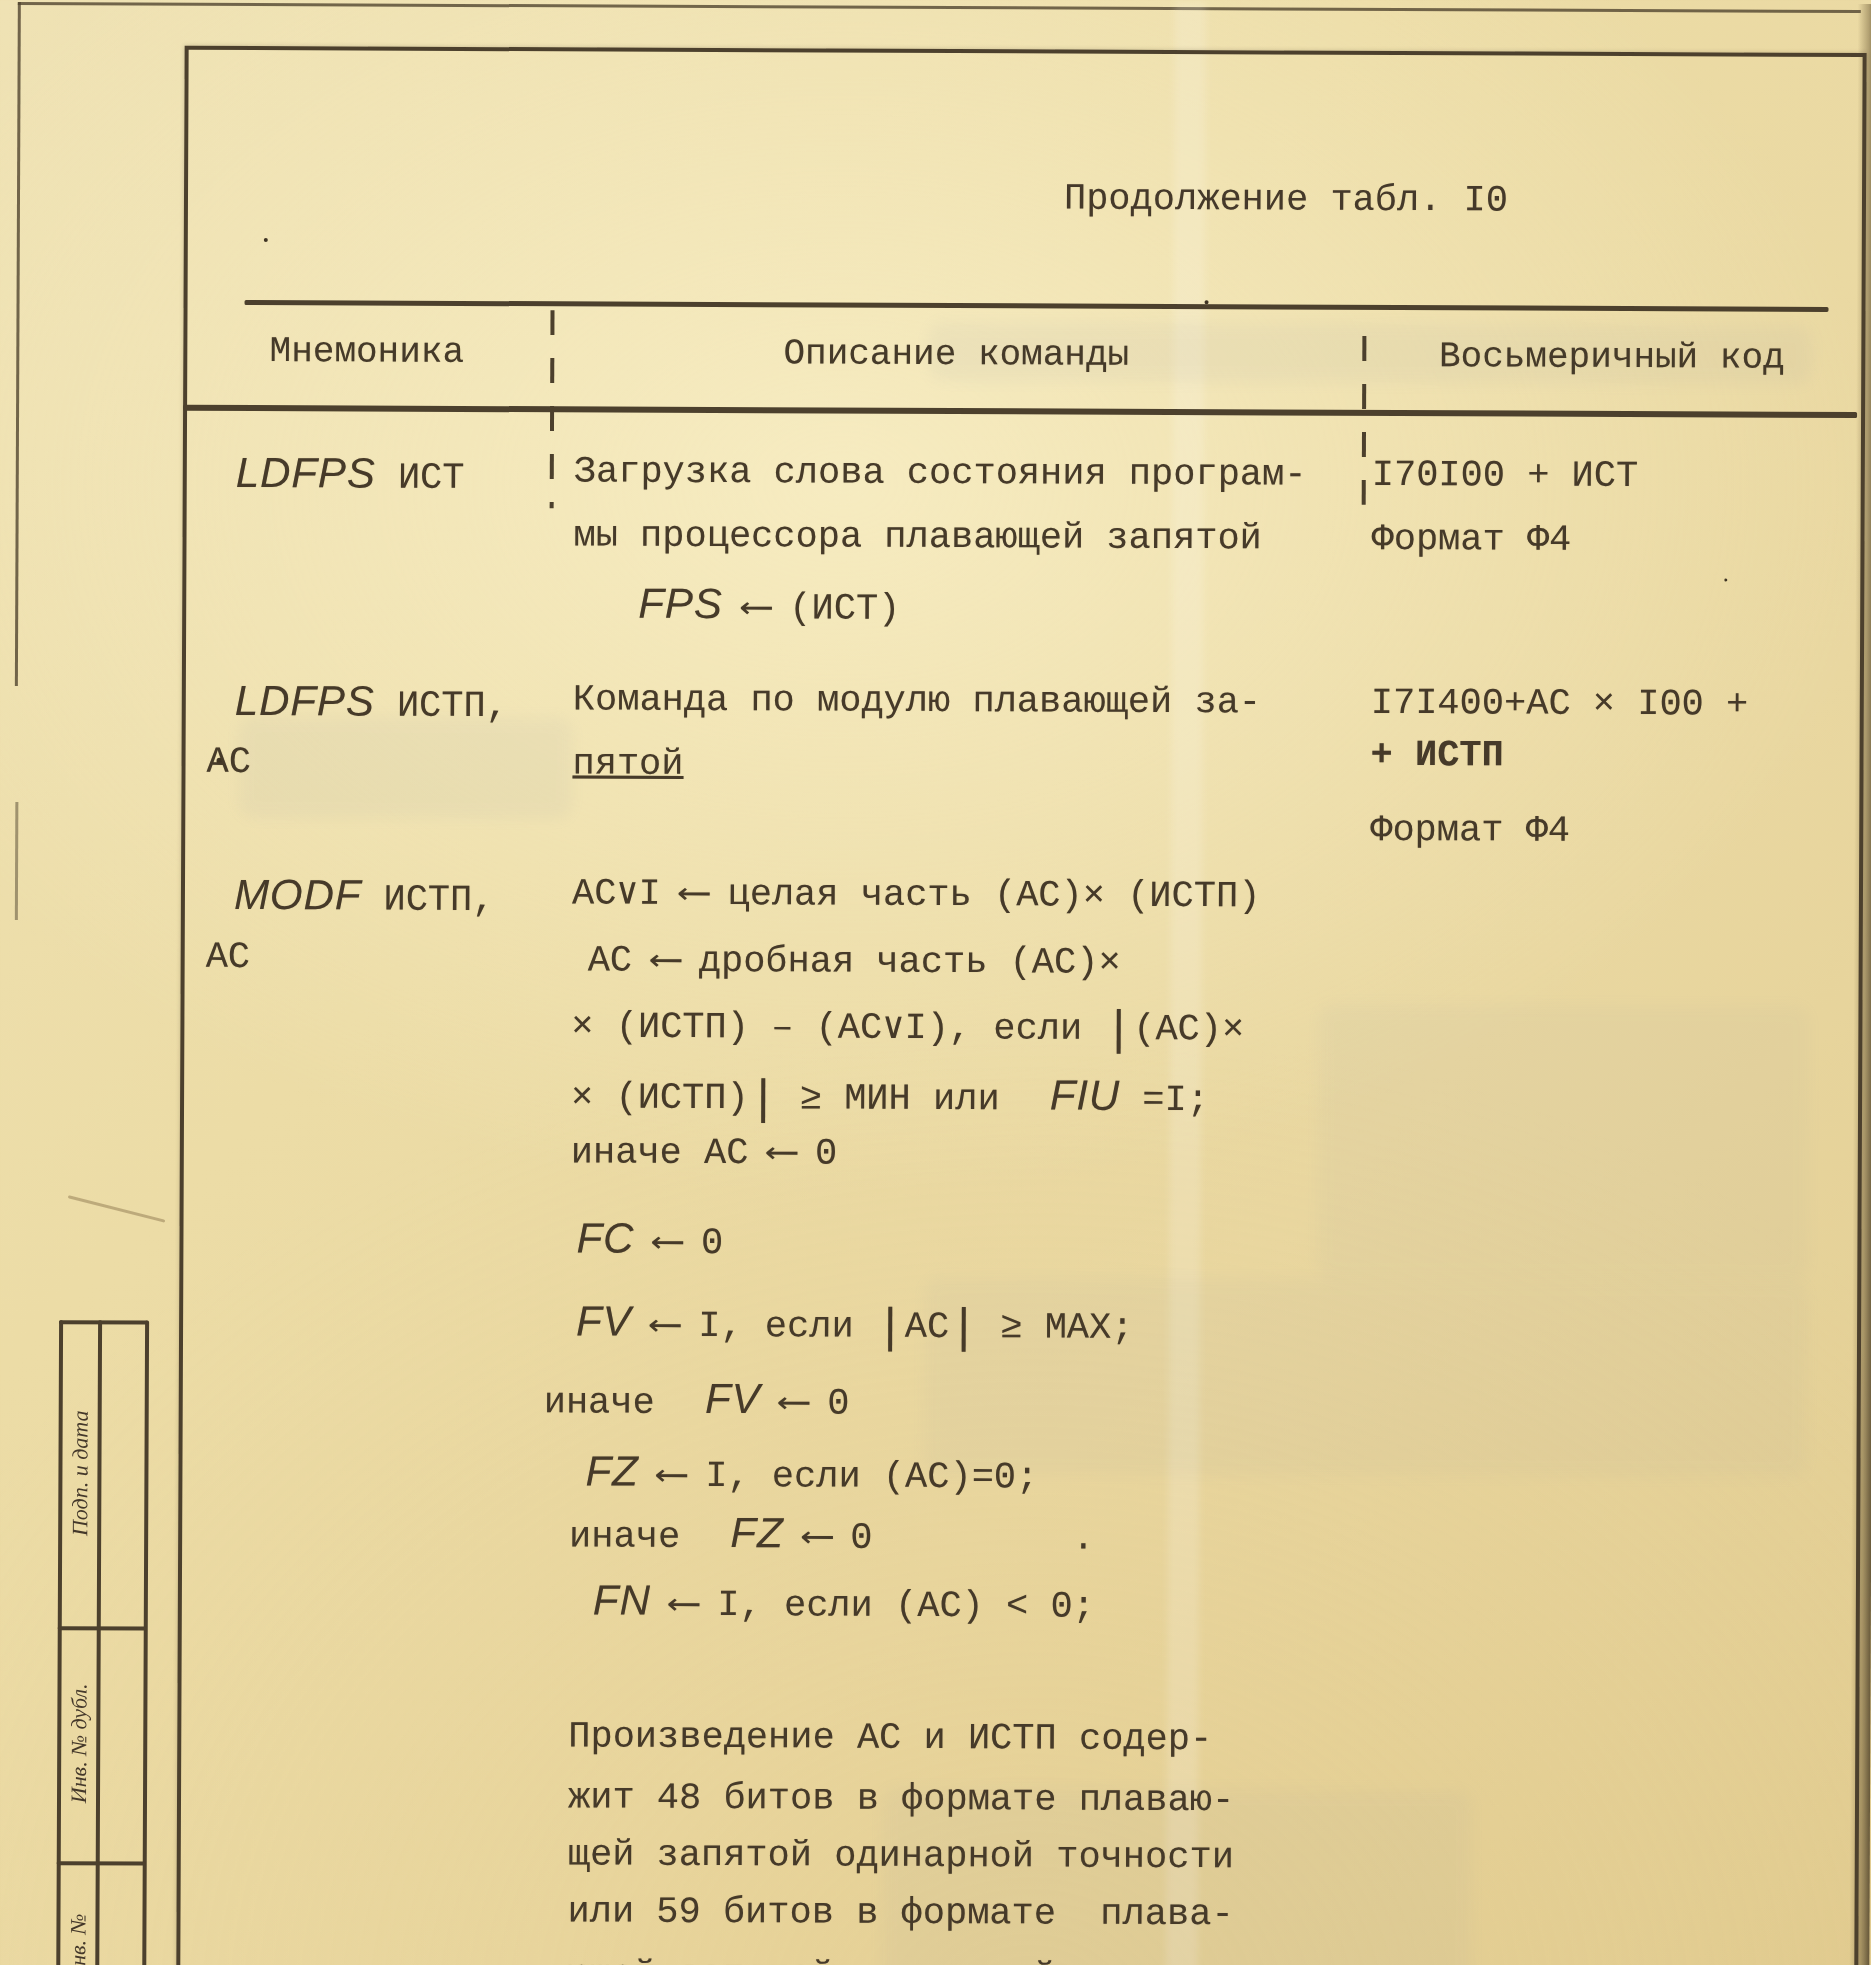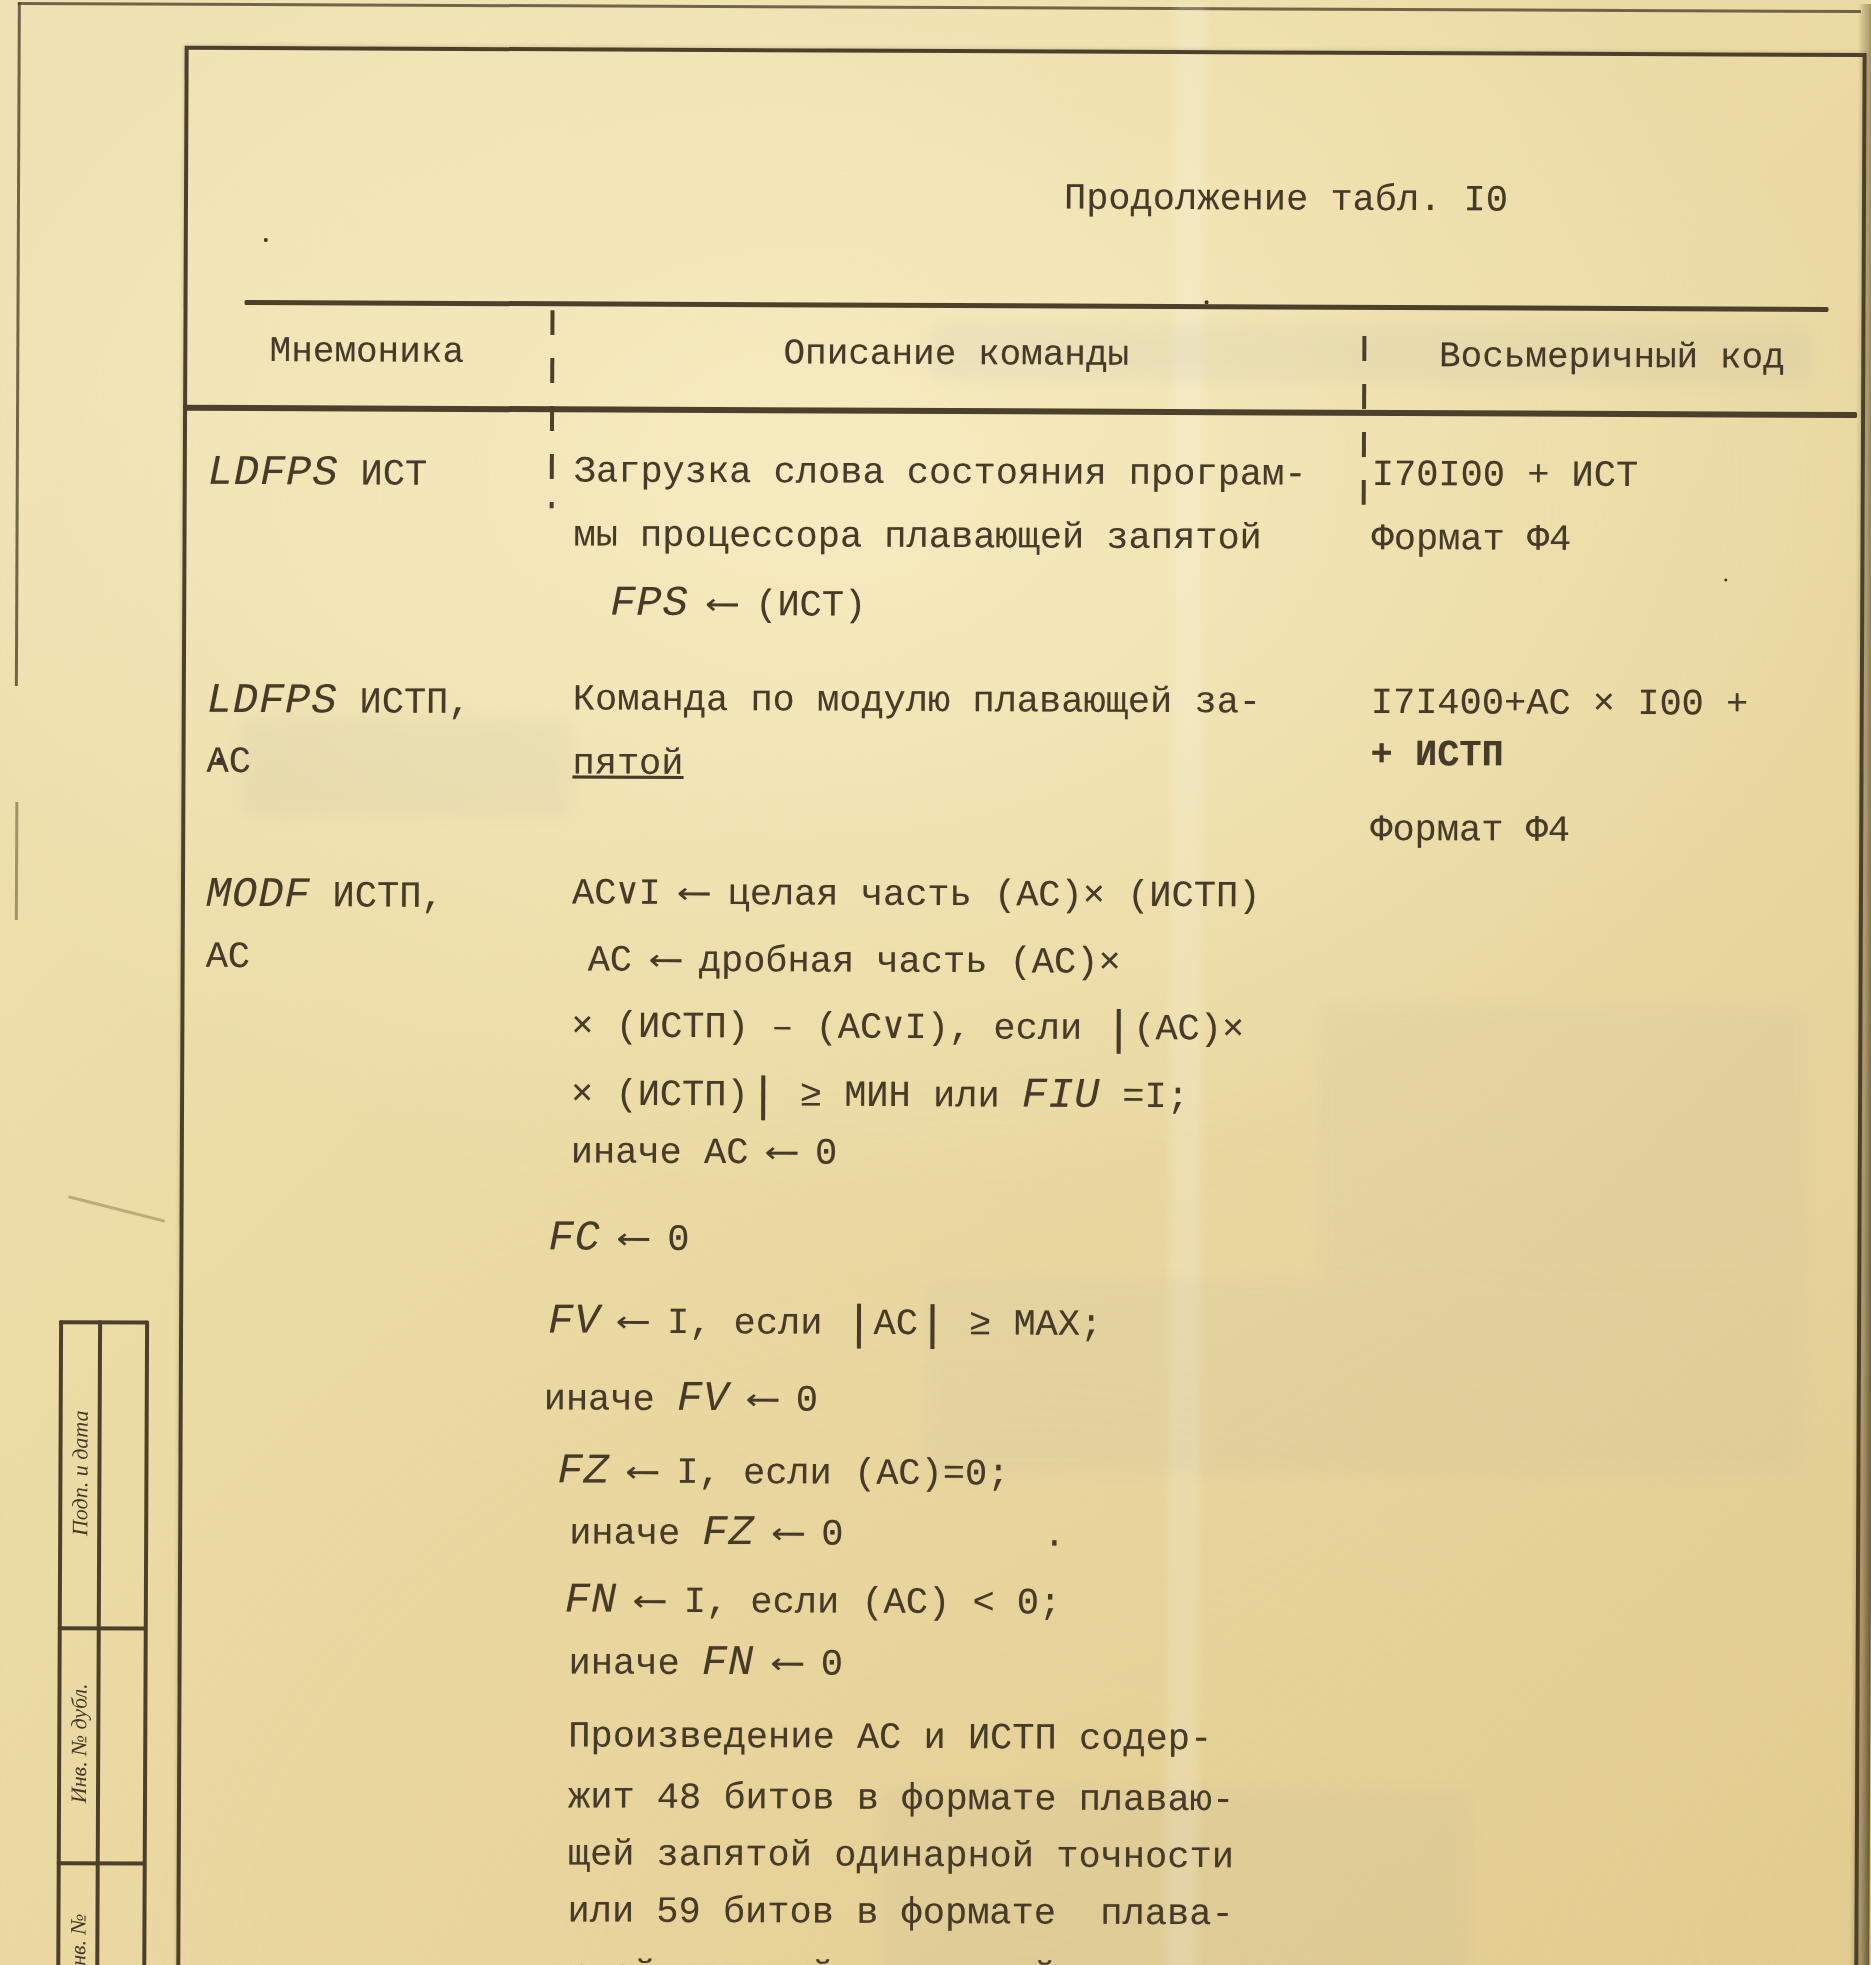--- a/index.html
+++ b/index.html
@@ -20,21 +20,21 @@
   .hline{background:#4c402d;border-radius:1.6px;}
   .vline{background:#4c402d;border-radius:1.6px;}
   .dashline{width:3.5px;background:repeating-linear-gradient(180deg,#4c402d 0 25px,rgba(0,0,0,0) 25px 48px);}
   
   .tline{position:absolute;font:37px/1.15 "Liberation Mono","DejaVu Sans Mono",monospace;
          white-space:pre;color:#463a29;text-shadow:0 0 0.8px rgba(70,58,41,.35);}
   .colhead{position:absolute;top:335px;text-align:center;font:36px/1.1 "Liberation Mono","DejaVu Sans Mono",monospace;
          color:#453a29;text-shadow:0 0 0.8px rgba(70,58,41,.35);}
   .title{position:absolute;left:1059px;top:178px;font:37px/1.1 "Liberation Mono","DejaVu Sans Mono",monospace;
          color:#45392a;text-shadow:0 0 0.8px rgba(70,58,41,.3);}
-  .hand{font-family:Liberation Mono, monospace;font-style:italic;font-size:1.14em;letter-spacing:0.8px;}
+  .hand{font-family:Liberation Sans, sans-serif;font-style:italic;font-size:1.14em;letter-spacing:0.8px;margin-left:28px;}
   .arrow{display:inline-block;transform:scaleX(1.2);transform-origin:center;}
   .vbar{font-size:1.3em;vertical-align:-.1em;}
   
   .vtext{position:absolute;white-space:nowrap;transform:translate(-50%,-50%) rotate(-90deg);
          font:22px/1 "Liberation Serif","DejaVu Serif",serif;font-style:italic;color:#44382a;}
   
   .ghost{position:absolute;background:#8e94a2;opacity:.07;filter:blur(7px);border-radius:15.7px;}
   .speck{position:absolute;background:#3f3424;border-radius:50%;}
   .scanline{position:absolute;background:#51452f;}
   .edge-right{position:absolute;right:0;top:0;width:20.4px;height:100%;
@@ -102,21 +102,20 @@
       <div class="tline" style="left: 586px; top: 941px;">АС <span class="arrow">⟵</span> дробная часть (АС)×</div>
       <div class="tline" style="left: 570px; top: 1003px;">× (ИСТП) – (АС∨I), если <span class="vbar">|</span>(АС)×</div>
       <div class="tline" style="left: 570px; top: 1071px;">× (ИСТП)<span class="vbar">|</span> ≥ МИН или <span class="hand">FIU</span> =I;</div>
       <div class="tline" style="left: 570px; top: 1133px;">иначе АС <span class="arrow">⟵</span> 0</div>
       <div class="tline" style="left: 548px; top: 1216px;"><span class="hand">FC</span> <span class="arrow">⟵</span> 0</div>
       <div class="tline" style="left: 548px; top: 1299px;"><span class="hand">FV</span> <span class="arrow">⟵</span> I, если <span class="vbar">|</span>АС<span class="vbar">|</span> ≥ MAX;</div>
       <div class="tline" style="left: 544px; top: 1376px; text-align: center;">иначе <span class="hand">FV</span> <span class="arrow">⟵</span> 0</div>
       <div class="tline" style="left: 558px; top: 1449px;"><span class="hand">FZ</span> <span class="arrow">⟵</span> I, если (АС)=0;</div>
       <div class="tline" style="left: 570px; top: 1510px;">иначе <span class="hand">FZ</span> <span class="arrow">⟵</span> 0         .</div>
       <div class="tline" style="left: 566px; top: 1578px;"><span class="hand">FN</span> <span class="arrow">⟵</span> I, если (АС) &lt; 0;</div>
-      <div class="tline" style="left: 570px; top: 1640px;">иначе <span class="hand">FN</span> <span class="arrow">⟵</span> 0</div>
       <div class="tline" style="left: 570px; top: 1717px;">Произведение АС и ИСТП содер-</div>
       <div class="tline" style="left: 570px; top: 1778px;">жит 48 битов в формате плаваю-</div>
       <div class="tline" style="left: 570px; top: 1835px;">щей запятой одинарной точности</div>
       <div class="tline" style="left: 570px; top: 1892px;">или 59 битов в формате  плава-</div>
       <div class="tline" style="left: 570px; top: 1955px;">ющей запятой удвоенной точнос-</div>
     </div>
 
   <div class="abs vline" style="left:59px;top:1324px;width:3.5px;height:1294px;"></div>
   <div class="abs vline" style="left:98px;top:1324px;width:3.5px;height:1294px;"></div>
   <div class="abs vline" style="left:145px;top:1324px;width:3.5px;height:1294px;"></div>

